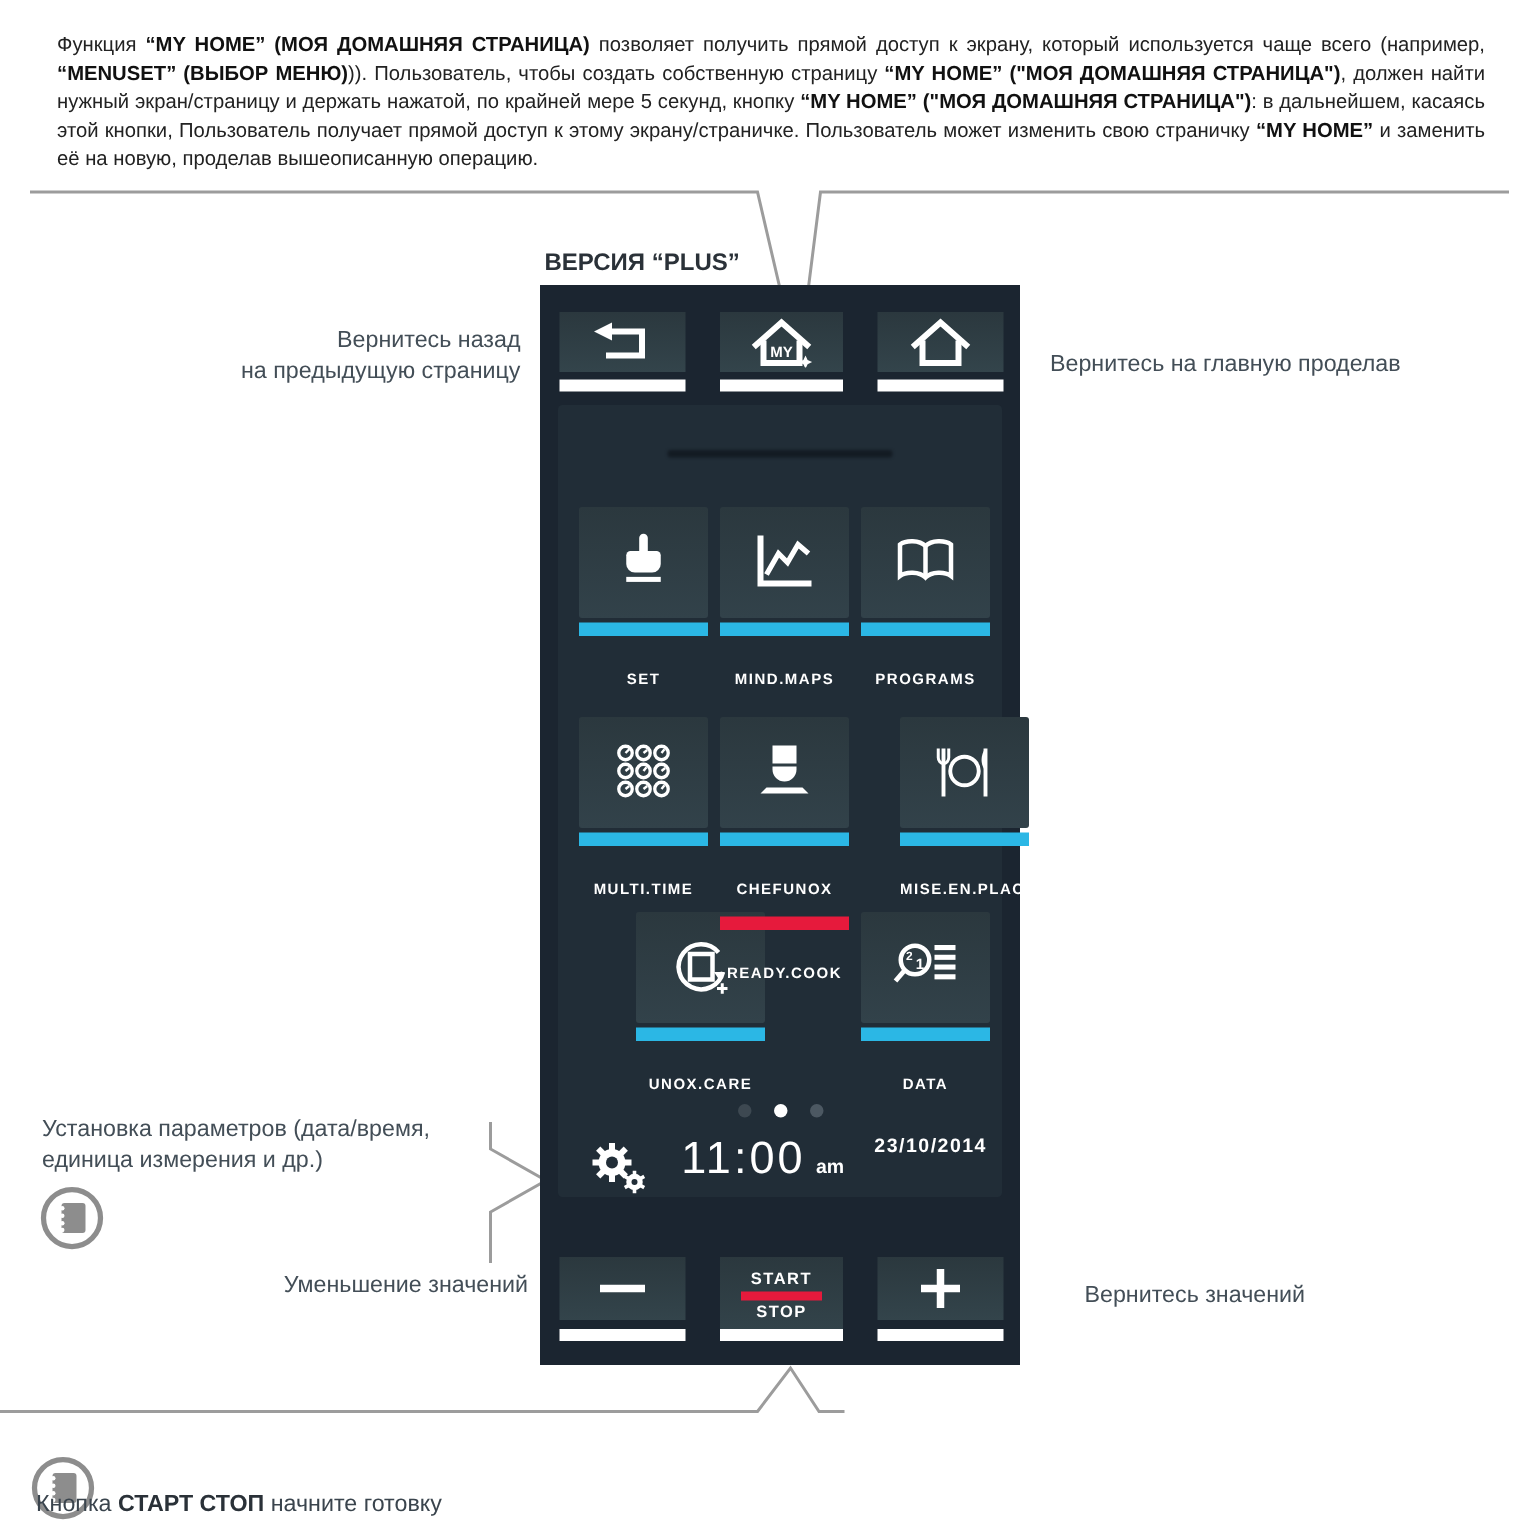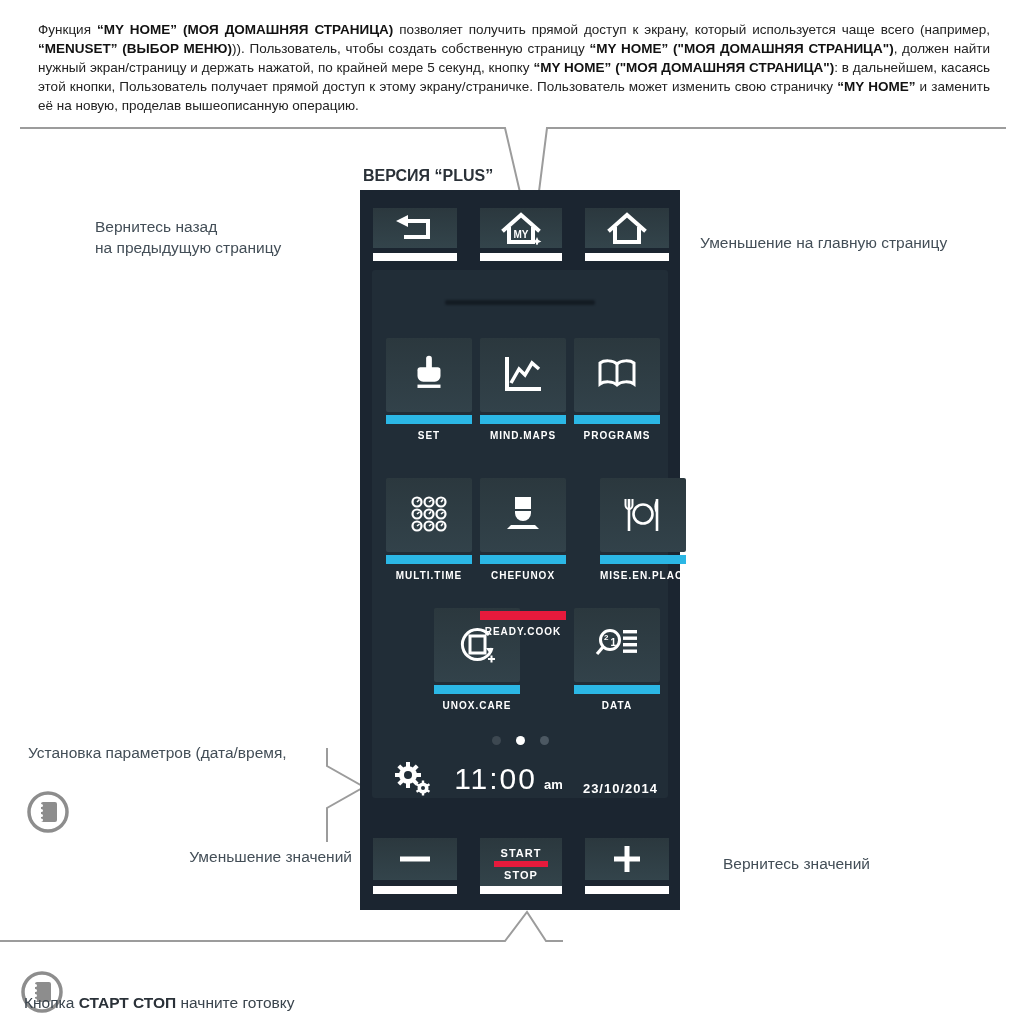--- a/index.html
+++ b/index.html
@@ -31,26 +31,26 @@
   .wbar{position:absolute;height:8px;background:#ffffff;}
   .screen{position:absolute;left:12px;top:80px;width:296px;height:528px;background:#212d37;border-radius:3px;}
   .faint{position:absolute;left:73px;top:30px;width:150px;height:5px;
          background:rgba(5,10,16,.5);filter:blur(1px);border-radius:2px;}
   .tileblock{position:absolute;width:86px;text-align:center;}
   .tile{width:86px;height:74px;background:linear-gradient(#2b383e,#32424a);
         display:flex;align-items:center;justify-content:center;flex-direction:column;border-radius:2px;}
   .tilebar{height:9px;margin-top:3px;}
   .bar-cyan{background:#2bb7e5;}
   .bar-red{background:#e61a3c;}
-  .tilelabel{margin-top:6px;font-size:10px;font-weight:bold;letter-spacing:1px;color:#fff;white-space:nowrap;}
+  .tilelabel{margin-top:24px;font-size:10px;font-weight:bold;letter-spacing:1px;color:#fff;white-space:nowrap;}
   .ready-cap{font-size:10px;font-weight:bold;letter-spacing:1.5px;color:#fff;margin-bottom:2px;}
   .dots{position:absolute;left:0;right:0;top:466px;display:flex;justify-content:center;gap:15px;}
   .dot{width:9px;height:9px;border-radius:50%;}
   .statusrow{position:absolute;left:16px;right:10px;top:486px;height:40px;
-             display:flex;align-items:flex-end;justify-content:space-between;}
+             display:flex;align-items:flex-start;justify-content:space-between;}
   .timewrap{display:flex;align-items:baseline;}
   .time{font-size:30px;color:#fff;letter-spacing:2px;}
   .mer{font-size:13px;color:#fff;margin-left:7px;font-weight:bold;}
   .date{font-size:13px;color:#fff;font-weight:bold;letter-spacing:1px;}
   .ss-red{width:54px;height:6px;background:#e61a3c;margin:2px 0;}
   .ss-txt{font-size:11px;font-weight:bold;letter-spacing:1px;color:#fff;}
 </style>
 </head>
 <body>
 
@@ -58,27 +58,28 @@
   <polyline points="20,128 505,128 529,231"></polyline>
   <polyline points="1006,128 547,128 534,231"></polyline>
   <polyline points="327,748 327,766 364,787 327,808 327,842"></polyline>
   <polyline points="0,941 505,941 527,912 546,941 563,941"></polyline>
 </svg>
 
 <p class="intro"><span>Функция </span><b>“MY HOME” (МОЯ ДОМАШНЯЯ СТРАНИЦА)</b><span> позволяет получить прямой доступ к экрану, который используется чаще всего (например, </span><b>“MENUSET” (ВЫБОР МЕНЮ)</b><span>)). Пользователь, чтобы создать собственную страницу </span><b>“MY HOME” ("МОЯ ДОМАШНЯЯ СТРАНИЦА")</b><span>, должен найти нужный экран/страницу и держать нажатой, по крайней мере 5 секунд, кнопку </span><b>“MY HOME” ("МОЯ ДОМАШНЯЯ СТРАНИЦА")</b><span>: в дальнейшем, касаясь этой кнопки, Пользователь получает прямой доступ к этому экрану/страничке. Пользователь может изменить свою страничку </span><b>“MY HOME”</b><span> и заменить её на новую, проделав вышеописанную операцию.</span></p>
 
 <div class="version">ВЕРСИЯ “PLUS”</div>
 
-<div class="callout" style="left:95px;top:216px;width:252px;">
+<div class="callout" style="left:95px;top:216px;width:252px;text-align:right;">
   <div>Вернитесь назад</div>
   <div>на предыдущую страницу</div>
 </div>
-<div class="callout" style="left:700px;top:232px;width:300px;">Уменьшение на главную страницу</div>
+<div class="callout" style="left:700px;top:232px;width:300px;">Вернитесь на главную проделав</div>
 <div class="callout" style="left:28px;top:742px;width:310px;">
   <div>Установка параметров (дата/время,</div>
+  <div>единица измерения и др.)</div>
 </div>
 <div class="callout" style="left:140px;top:846px;width:212px;text-align:right;">Уменьшение значений</div>
 <div class="callout" style="left:723px;top:853px;width:260px;">Вернитесь значений</div>
 
 <svg class="booklet" style="left:26px;top:790px;" width="44" height="44" viewBox="0 0 44 44">
   <circle cx="22" cy="22" r="19" fill="none" stroke="#8d8d8d" stroke-width="3.5"></circle>
   <rect x="15" y="12" width="16" height="20" rx="2" fill="#8d8d8d"></rect>
   <circle cx="15.5" cy="15.5" r="1.5" fill="#fff"></circle>
     <circle cx="15.5" cy="20.5" r="1.5" fill="#fff"></circle>
   <circle cx="15.5" cy="25.5" r="1.5" fill="#fff"></circle>
@@ -206,21 +207,21 @@
           <path d="M6.5 6 V12 a3.5 4 0 0 0 7 0 V6" fill="none" stroke="#fff" stroke-width="2"></path>
           <circle cx="24" cy="21" r="9.5" fill="none" stroke="#fff" stroke-width="2.6"></circle>
           <path d="M38 6 V38" stroke="#fff" stroke-width="2.6"></path>
           <path d="M38 6 C34.5 10 34.5 17 38 21 Z" fill="#fff"></path>
         </svg>
       </div>
       <div class="tilebar bar-cyan"></div>
       <div class="tilelabel">MISE.EN.PLACE</div>
     </div>
 
-    <div class="tileblock" style="left:14px;top:338px;padding-left:48px;">
+    <div class="tileblock" style="left:4px;top:338px;padding-left:48px;">
       <div class="tile">
         <svg width="48" height="44" viewBox="0 0 48 44">
           <rect x="17" y="13" width="15" height="17" fill="none" stroke="#fff" stroke-width="3"></rect>
           <path d="M36 12 A15 15 0 1 0 39 25" fill="none" stroke="#fff" stroke-width="3"></path>
           <path d="M40 25 l-7 0 4 6 z" fill="#fff"></path>
           <path d="M35 36 h7 M38.5 32.5 v7" stroke="#fff" stroke-width="2"></path>
         </svg>
       </div>
       <div class="tilebar bar-cyan"></div>
       <div class="tilelabel">UNOX.CARE</div>

